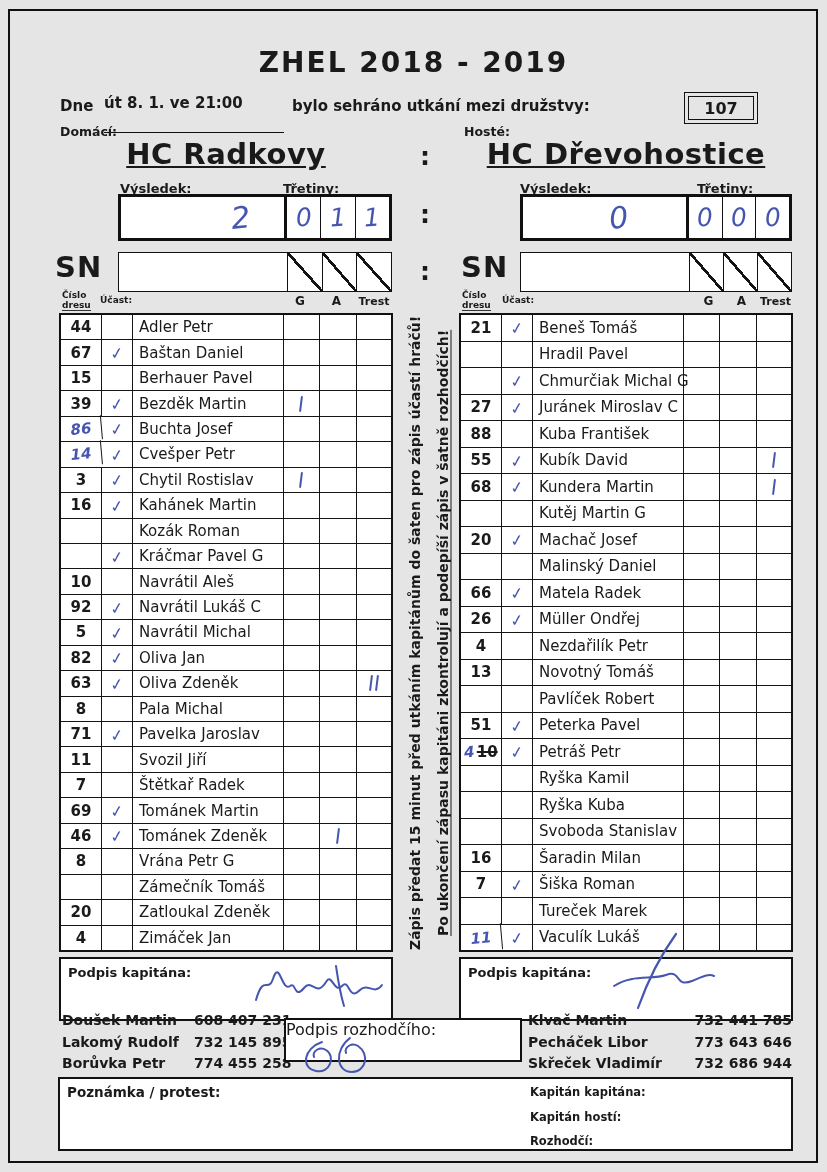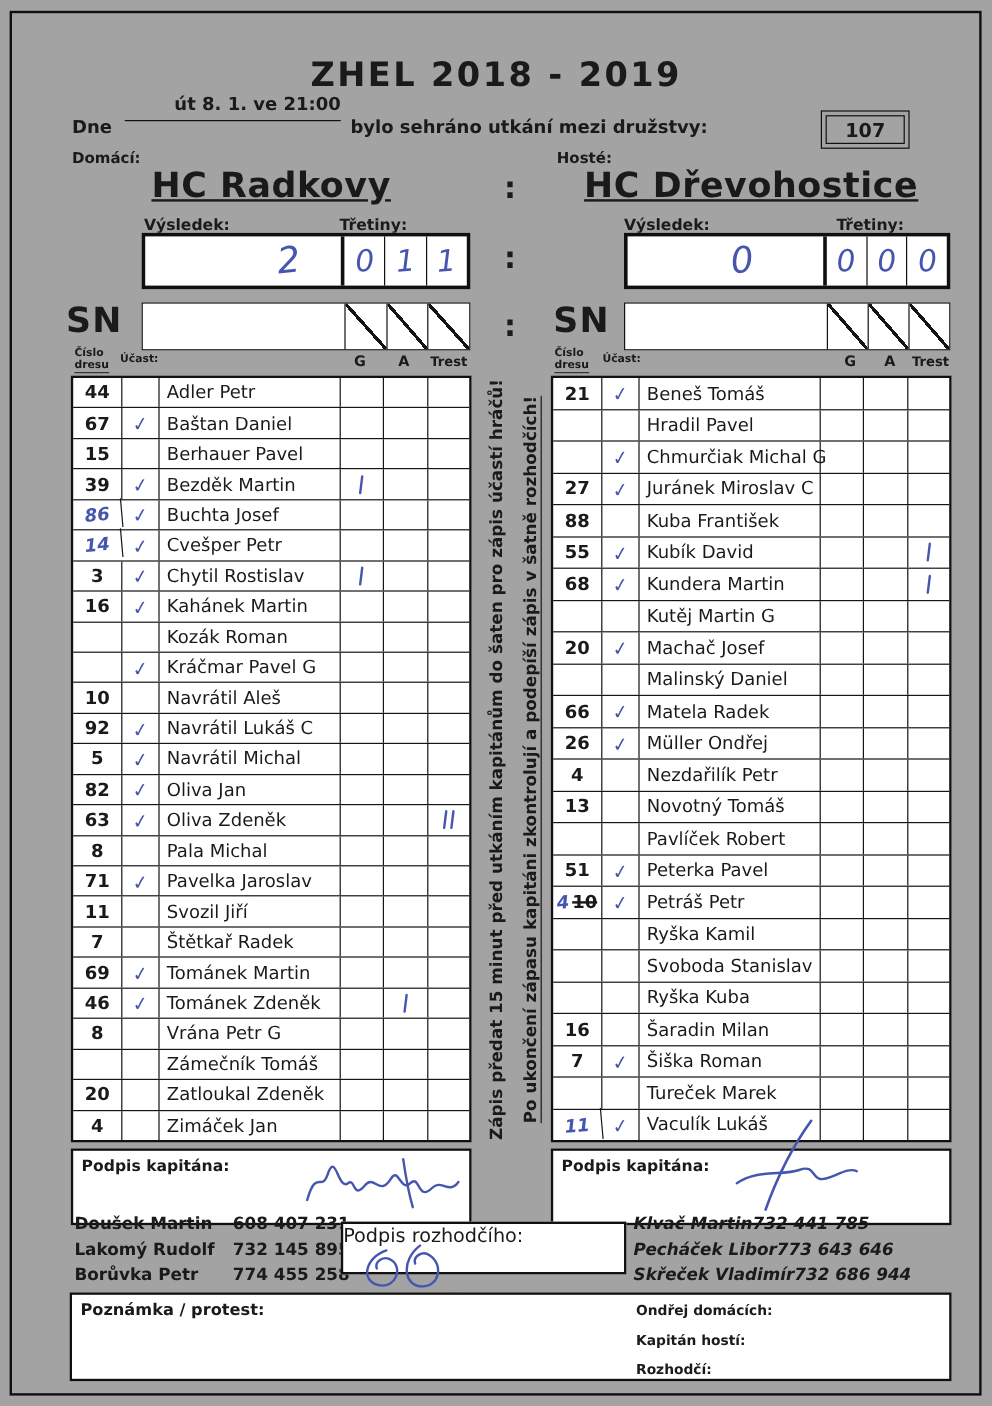--- a/index.html
+++ b/index.html
@@ -1,27 +1,27 @@
 <!DOCTYPE html>
 <html lang="cs"><head>
 <meta charset="utf-8">
 <style>
   html,body{margin:0;padding:0;background:#ffffff;}
   #sheet{
-    position:relative;width:827px;height:1172px;background:#a3a3a3;
+    position:relative;width:827px;height:1172px;background:#e5e5e5;
     font-family:"DejaVu Sans",sans-serif;color:#1a1a1a;overflow:hidden;
   }
   .abs{position:absolute;}
   .sheet-border{left:8px;top:9px;width:806px;height:1150px;border:2.5px solid #101010;}
   
   .title{left:0;right:0;top:46px;text-align:center;font-size:28px;font-weight:700;letter-spacing:2px;}
   .lbl{font-weight:600;}
   .dne{left:60px;top:97px;font-size:15px;}
-  .date-val{left:104px;top:78px;width:180px;text-align:right;font-size:15px;font-weight:600;
-    border-bottom:1.6px solid #111;padding-bottom:4px;}
+  .date-val{left:104px;top:94px;width:180px;text-align:left;font-size:15px;font-weight:600;
+    border-bottom:1.6px solid #111;padding-bottom:20px;}
   .played{left:292px;top:97px;font-size:15px;}
   .match-box{left:684px;top:92px;width:74px;height:32px;border:1.8px solid #111;padding:3px;box-sizing:border-box;}
   .match-box .inner{width:100%;height:100%;border:1.6px solid #111;box-sizing:border-box;
     display:flex;align-items:center;justify-content:center;font-size:16px;font-weight:700;}
   .home-lbl{left:60px;top:124px;font-size:12.5px;}
   .guest-lbl{left:464px;top:124px;font-size:12.5px;}
   .team-name{top:137px;width:334px;text-align:center;font-size:29px;font-weight:700;letter-spacing:0.5px;text-decoration:underline;}
   .colon{width:16px;text-align:center;font-size:25px;font-weight:800;}
   
   .small-cap{font-size:13px;font-weight:600;}
@@ -59,21 +59,21 @@
   
   .vnote{writing-mode:vertical-rl;transform:rotate(180deg);height:639px;width:27px;
     display:flex;align-items:center;justify-content:center;font-size:14px;font-weight:700;white-space:nowrap;}
   .vnote.u{text-decoration:underline;}
   
   .sig-box{height:64px;border:2.2px solid #111;box-sizing:border-box;background:#fff;}
   .sig-box .in-lbl{position:absolute;left:7px;top:6px;font-size:13px;font-weight:600;}
   .sig-svg{position:absolute;overflow:visible;}
   .contact-line{font-size:14px;font-weight:700;line-height:21.5px;display:flex;}
   .contact-line .n{width:132px;}
-  .contacts-right .contact-line{font-style:italic;}
+  .contacts-right .contact-line{justify-content:space-between;}
   .ref-box{left:284px;top:1018px;width:238px;height:44px;border:2.5px solid #111;box-sizing:border-box;background:#fff;}
   .footer-box{left:58px;top:1077px;width:735px;height:74px;border:2.2px solid #111;box-sizing:border-box;background:#fff;}
   .f-note{position:absolute;left:7px;top:5px;font-size:13.5px;font-weight:600;}
   .f-lbl{position:absolute;left:470px;font-size:11.5px;font-weight:600;}
 </style>
 </head>
 <body>
 
 <div id="sheet">
   <div class="abs sheet-border"></div>
@@ -564,29 +564,29 @@
         <div class="cell c-num"></div>
         <div class="cell c-chk"></div>
         <div class="cell c-name">Ryška Kamil</div>
         <div class="cell c-g"></div>
         <div class="cell c-a"></div>
         <div class="cell c-t"></div>
       </div>
       <div class="r-row">
         <div class="cell c-num"></div>
         <div class="cell c-chk"></div>
+        <div class="cell c-name">Ryška Kuba</div>
+        <div class="cell c-g"></div>
+        <div class="cell c-a"></div>
+        <div class="cell c-t"></div>
+      </div>
+      <div class="r-row">
+        <div class="cell c-num"></div>
+        <div class="cell c-chk"></div>
         <div class="cell c-name">Svoboda Stanislav</div>
-        <div class="cell c-g"></div>
-        <div class="cell c-a"></div>
-        <div class="cell c-t"></div>
-      </div>
-      <div class="r-row">
-        <div class="cell c-num"></div>
-        <div class="cell c-chk"></div>
-        <div class="cell c-name">Ryška Kuba</div>
         <div class="cell c-g"></div>
         <div class="cell c-a"></div>
         <div class="cell c-t"></div>
       </div>
       <div class="r-row">
         <div class="cell c-num">16</div>
         <div class="cell c-chk"></div>
         <div class="cell c-name">Šaradin Milan</div>
         <div class="cell c-g"></div>
         <div class="cell c-a"></div>
@@ -672,17 +672,17 @@
       <span>773 643 646</span>
     </div>
     <div class="contact-line">
       <span>Skřeček Vladimír</span>
       <span>732 686 944</span>
     </div>
   </div>
 
   <div class="abs footer-box">
     <span class="f-note">Poznámka / protest:</span>
-    <span class="f-lbl" style="top:6px;">Ondřej domácích:</span>
+    <span class="f-lbl" style="top:6px;">Kapitán kapitána:</span>
     <span class="f-lbl" style="top:31px;">Kapitán hostí:</span>
     <span class="f-lbl" style="top:55px;">Rozhodčí:</span>
   </div>
 </div>
 
 </body></html>

